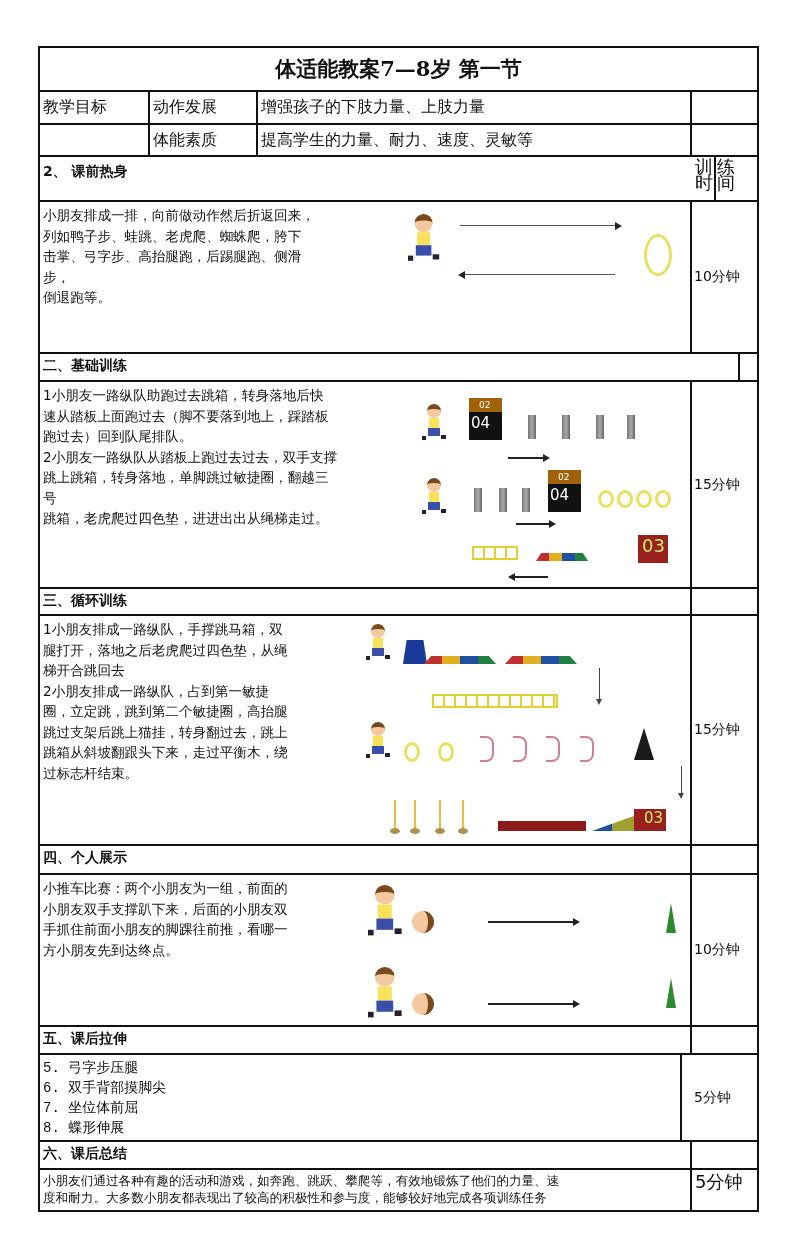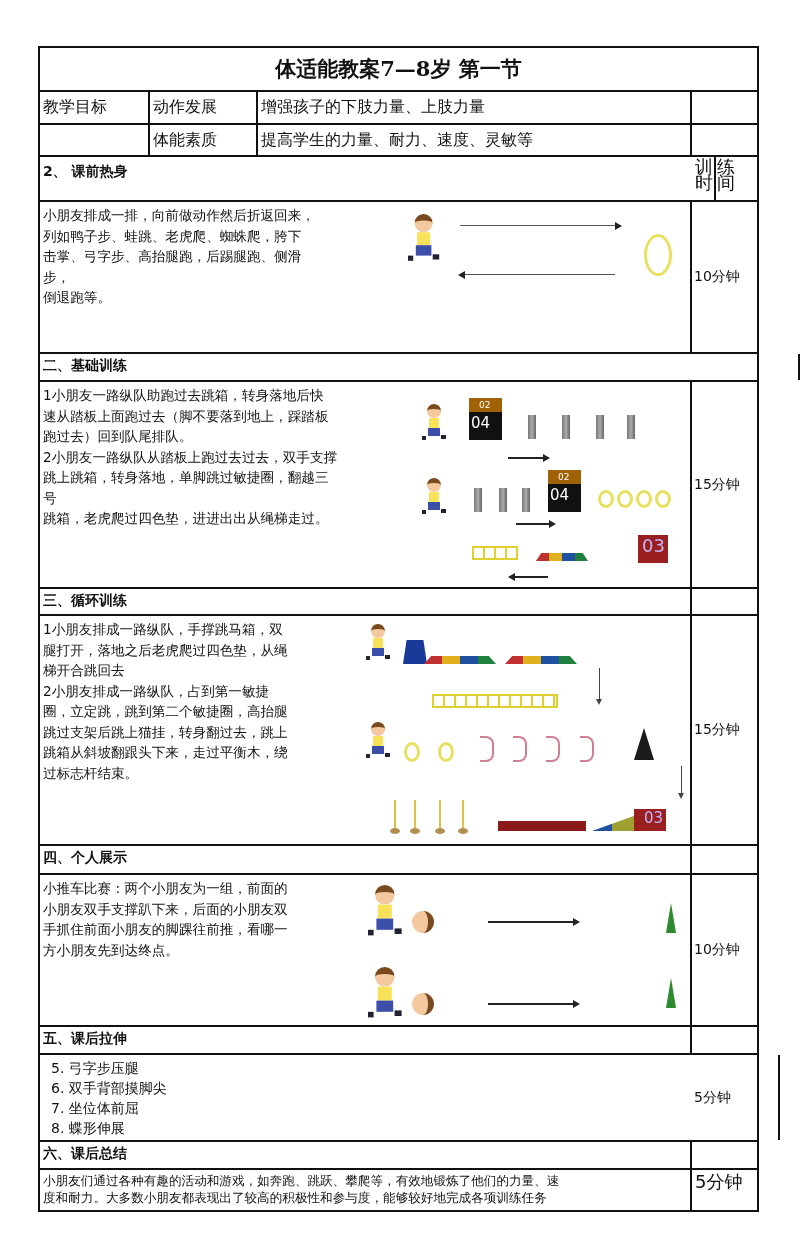--- a/index.html
+++ b/index.html
@@ -28,21 +28,21 @@
   .kid .l{position:absolute;left:6px;top:24px;width:12px;height:8px;background:#3b4fa8;}
   .kid .f1{position:absolute;left:0;top:32px;width:4px;height:4px;background:#223;}
   .kid .f2{position:absolute;left:19px;top:31px;width:5px;height:4px;background:#223;}
   .box0402{position:absolute;width:33px;height:42px;background:#111;color:#fff;font-size:11px;}
   .box0402 .t{height:14px;background:#a16207;font-size:9px;padding-left:10px;line-height:14px;}
   .box0402 .n{font-size:15px;padding-left:2px;line-height:22px;}
   .post{position:absolute;width:8px;height:24px;background:linear-gradient(90deg,#777,#aaa,#666);}
   .ring{position:absolute;border:3px solid #e8e060;border-radius:50%;box-sizing:border-box;}
   .mat{position:absolute;height:8px;clip-path:polygon(10% 0,90% 0,100% 100%,0 100%);background:linear-gradient(90deg,#c03030 0 25%,#e0b020 25% 50%,#2050a0 50% 75%,#208040 75% 100%);}
   .ladder{position:absolute;height:14px;border:2px solid #e0d030;box-sizing:border-box;background:repeating-linear-gradient(90deg,transparent 0 9px,#e0d030 9px 11px);}
-  .box03{position:absolute;background:#9a2020;color:#c4b5fd;font-size:18px;text-align:right;padding-right:3px;box-sizing:border-box;}
+  .box03{position:absolute;background:#9a2020;color:#bef264;font-size:18px;text-align:right;padding-right:3px;box-sizing:border-box;}
   .hurdle{position:absolute;width:14px;height:26px;border:2px solid #d08090;border-left:none;border-radius:0 8px 8px 0;box-sizing:border-box;}
   .cone-dark{position:absolute;width:0;height:0;border-left:10px solid transparent;border-right:10px solid transparent;border-bottom:32px solid #1a1a1a;}
   .cone-green{position:absolute;width:0;height:0;border-left:5px solid transparent;border-right:5px solid transparent;border-bottom:30px solid #2e8a2e;}
   .pole{position:absolute;width:2px;height:30px;background:#e0c040;}
   .pole::after{content:"";position:absolute;left:-4px;top:28px;width:10px;height:6px;border-radius:50%;background:#b09050;}
   .beam{position:absolute;height:10px;background:#8b1a1a;}
   .vault{position:absolute;width:24px;height:24px;background:#1a3a9a;clip-path:polygon(15% 0,85% 0,100% 100%,0 100%);}
   .ramp{position:absolute;width:50px;height:18px;background:linear-gradient(90deg,#2050a0 0 40%,#a0a030 40% 100%);clip-path:polygon(0 100%,100% 0,100% 100%);}
 </style>
 </head>
@@ -88,21 +88,21 @@
           <div class="f2"></div>
         </div>
       <div class="arrow thin" style="left:420px;top:23px;width:160px;"></div>
       <div class="arrow thin left" style="left:420px;top:72px;width:155px;"></div>
       <div class="ring" style="left:604px;top:32px;width:28px;height:42px;"></div>
     </div>
     <div class="cell time" style="left:652px;right:0;">10分钟</div>
   </div>
 
   <div class="row" style="height:28px;">
-    <div class="cell vr hdr" style="left:0;width:760px;padding-top:3px;">二、基础训练</div>
+    <div class="cell vr hdr" style="left:0;width:700px;padding-top:3px;">二、基础训练</div>
     <div class="cell" style="left:652px;right:0;"></div>
   </div>
 
   <div class="row" style="height:207px;">
     <div class="cell vr" style="left:0;width:652px;">
       <div class="body" style="width:380px;">1小朋友一路纵队助跑过去跳箱，转身落地后快
 速从踏板上面跑过去（脚不要落到地上，踩踏板
 跑过去）回到队尾排队。
 2小朋友一路纵队从踏板上跑过去过去，双手支撑
 跳上跳箱，转身落地，单脚跳过敏捷圈，翻越三
@@ -240,21 +240,21 @@
     </div>
     <div class="cell time" style="left:652px;right:0;">10分钟</div>
   </div>
 
   <div class="row" style="height:28px;">
     <div class="cell vr hdr" style="left:0;width:652px;padding-top:3px;">五、课后拉伸</div>
     <div class="cell" style="left:652px;right:0;"></div>
   </div>
 
   <div class="row" style="height:87px;">
-    <div class="cell vr" style="left:8px;width:732px;">
+    <div class="cell vr" style="left:0;width:642px;font-family:Liberation Mono, monospace;">
       <div class="body" style="line-height:20px;font-size:14px;">5. 弓字步压腿
 6. 双手背部摸脚尖
 7. 坐位体前屈
 8. 蝶形伸展</div>
     </div>
     <div class="cell time" style="left:652px;right:0;">5分钟</div>
   </div>
 
   <div class="row" style="height:28px;">
     <div class="cell vr hdr" style="left:0;width:652px;padding-top:3px;">六、课后总结</div>

